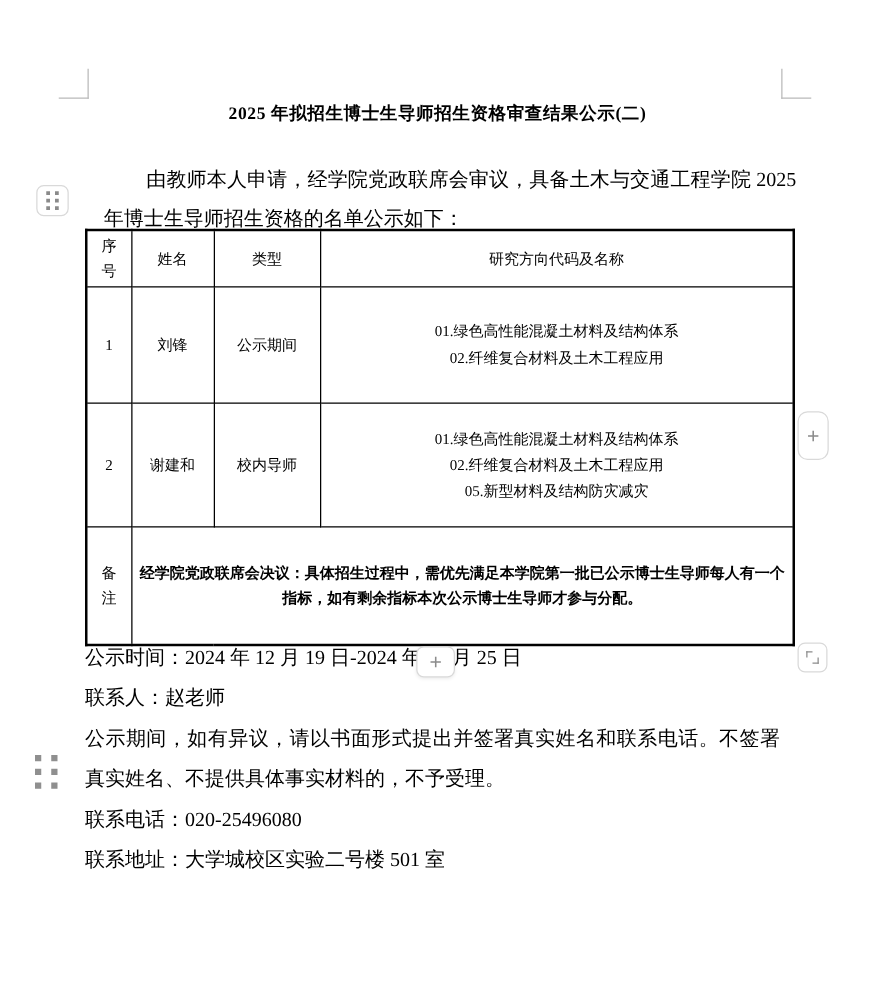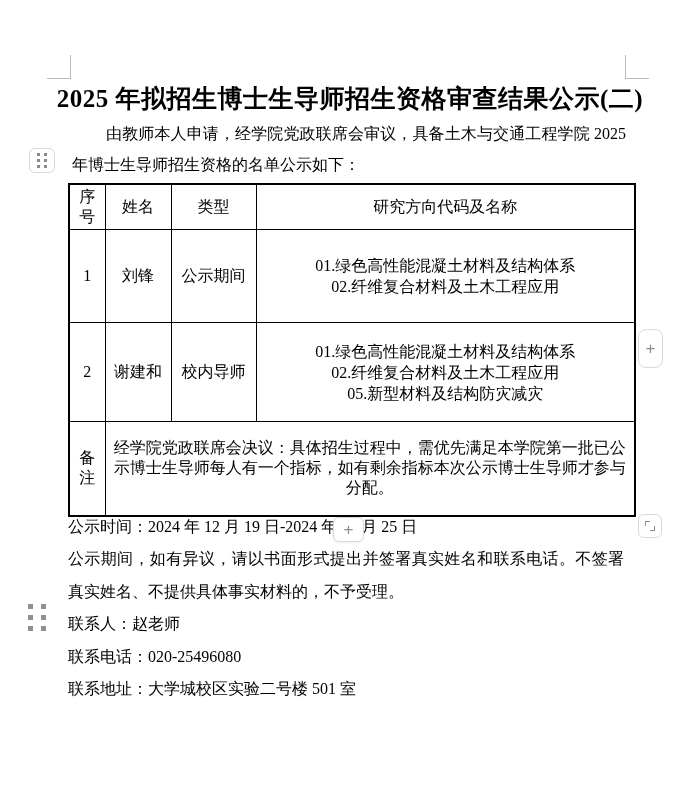--- a/index.html
+++ b/index.html
@@ -13,34 +13,34 @@
   .page { position: relative; width: 700px; height: 802px; overflow: hidden; background: #fff; }
 
   
   .crop-tl { position: absolute; left: 47px; top: 55px; width: 24px; height: 24px;
              border-right: 1px solid #b9b9b9; border-bottom: 1px solid #b9b9b9; }
   .crop-tr { position: absolute; left: 625px; top: 55px; width: 24px; height: 24px;
              border-left: 1px solid #b9b9b9; border-bottom: 1px solid #b9b9b9; }
 
   .doc-title {
     position: absolute; left: 0; top: 82px; width: 100%;
-    text-align: center; font-size: 25px; font-weight: bold;
+    text-align: center; font-size: 14px; font-weight: bold;
     letter-spacing: 0.5px; margin: 0;
   }
   .intro {
     position: absolute; left: 68px; top: 114px; width: 554px;
     font-size: 16px; line-height: 31px; text-indent: 34px;
-    text-align: justify; margin: 4px;
+    text-align: justify; margin: 15px;
   }
 
   table.doc-table {
     position: absolute; left: 68px; top: 183px; width: 566px;
     border-collapse: collapse; table-layout: fixed;
     border: 2px solid #000;
-    font-size: 16px;
+    font-size: 12px;
   }
   table.doc-table td, table.doc-table th {
     border: 1px solid #000;
     text-align: center; vertical-align: middle;
     font-weight: normal; padding: 2px 6px;
     line-height: 20px;
   }
   tr.hdr-row   { height: 40px; }
   tr.data-row1 { height: 93px; }
   tr.data-row2 { height: 99px; }
@@ -117,29 +117,29 @@
         <td>谢建和</td>
         <td>校内导师</td>
         <td class="dir-cell">
           <div>01.绿色高性能混凝土材料及结构体系</div>
           <div>02.纤维复合材料及土木工程应用</div>
           <div>05.新型材料及结构防灾减灾</div>
         </td>
       </tr>
       <tr class="note-row">
         <td>备注</td>
-        <td class="note-cell" colspan="3" style="text-align:center;">经学院党政联席会决议：具体招生过程中，需优先满足本学院第一批已公示博士生导师每人有一个指标，如有剩余指标本次公示博士生导师才参与分配。</td>
+        <td class="note-cell" colspan="3" style="text-align:center;font-weight:bold;">经学院党政联席会决议：具体招生过程中，需优先满足本学院第一批已公示博士生导师每人有一个指标，如有剩余指标本次公示博士生导师才参与分配。</td>
       </tr>
     </tbody>
   </table>
 
   <div class="after-table">
     <p>公示时间：2024 年 12 月 19 日-2024 年 12 月 25 日</p>
+    <p>联系人：赵老师</p>
     <p>公示期间，如有异议，请以书面形式提出并签署真实姓名和联系电话。不签署真实姓名、不提供具体事实材料的，不予受理。</p>
-    <p>联系人：赵老师</p>
     <p>联系电话：020-25496080</p>
     <p>联系地址：大学城校区实验二号楼 501 室</p>
   </div>
 
   <button class="ui-btn block-handle">
     <span class="dots-grid">
       <i></i>
         <i></i>
         <i></i>
         <i></i>

